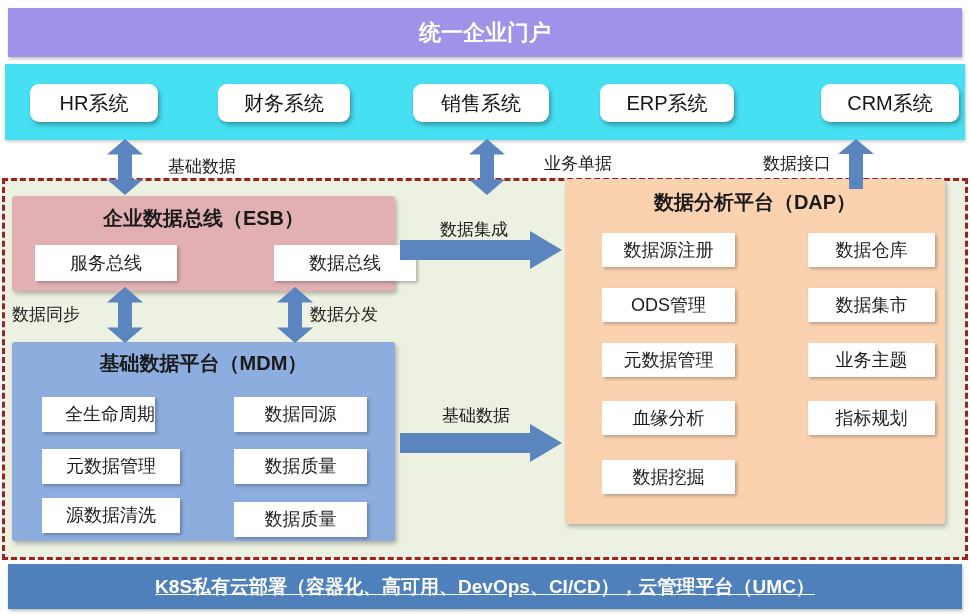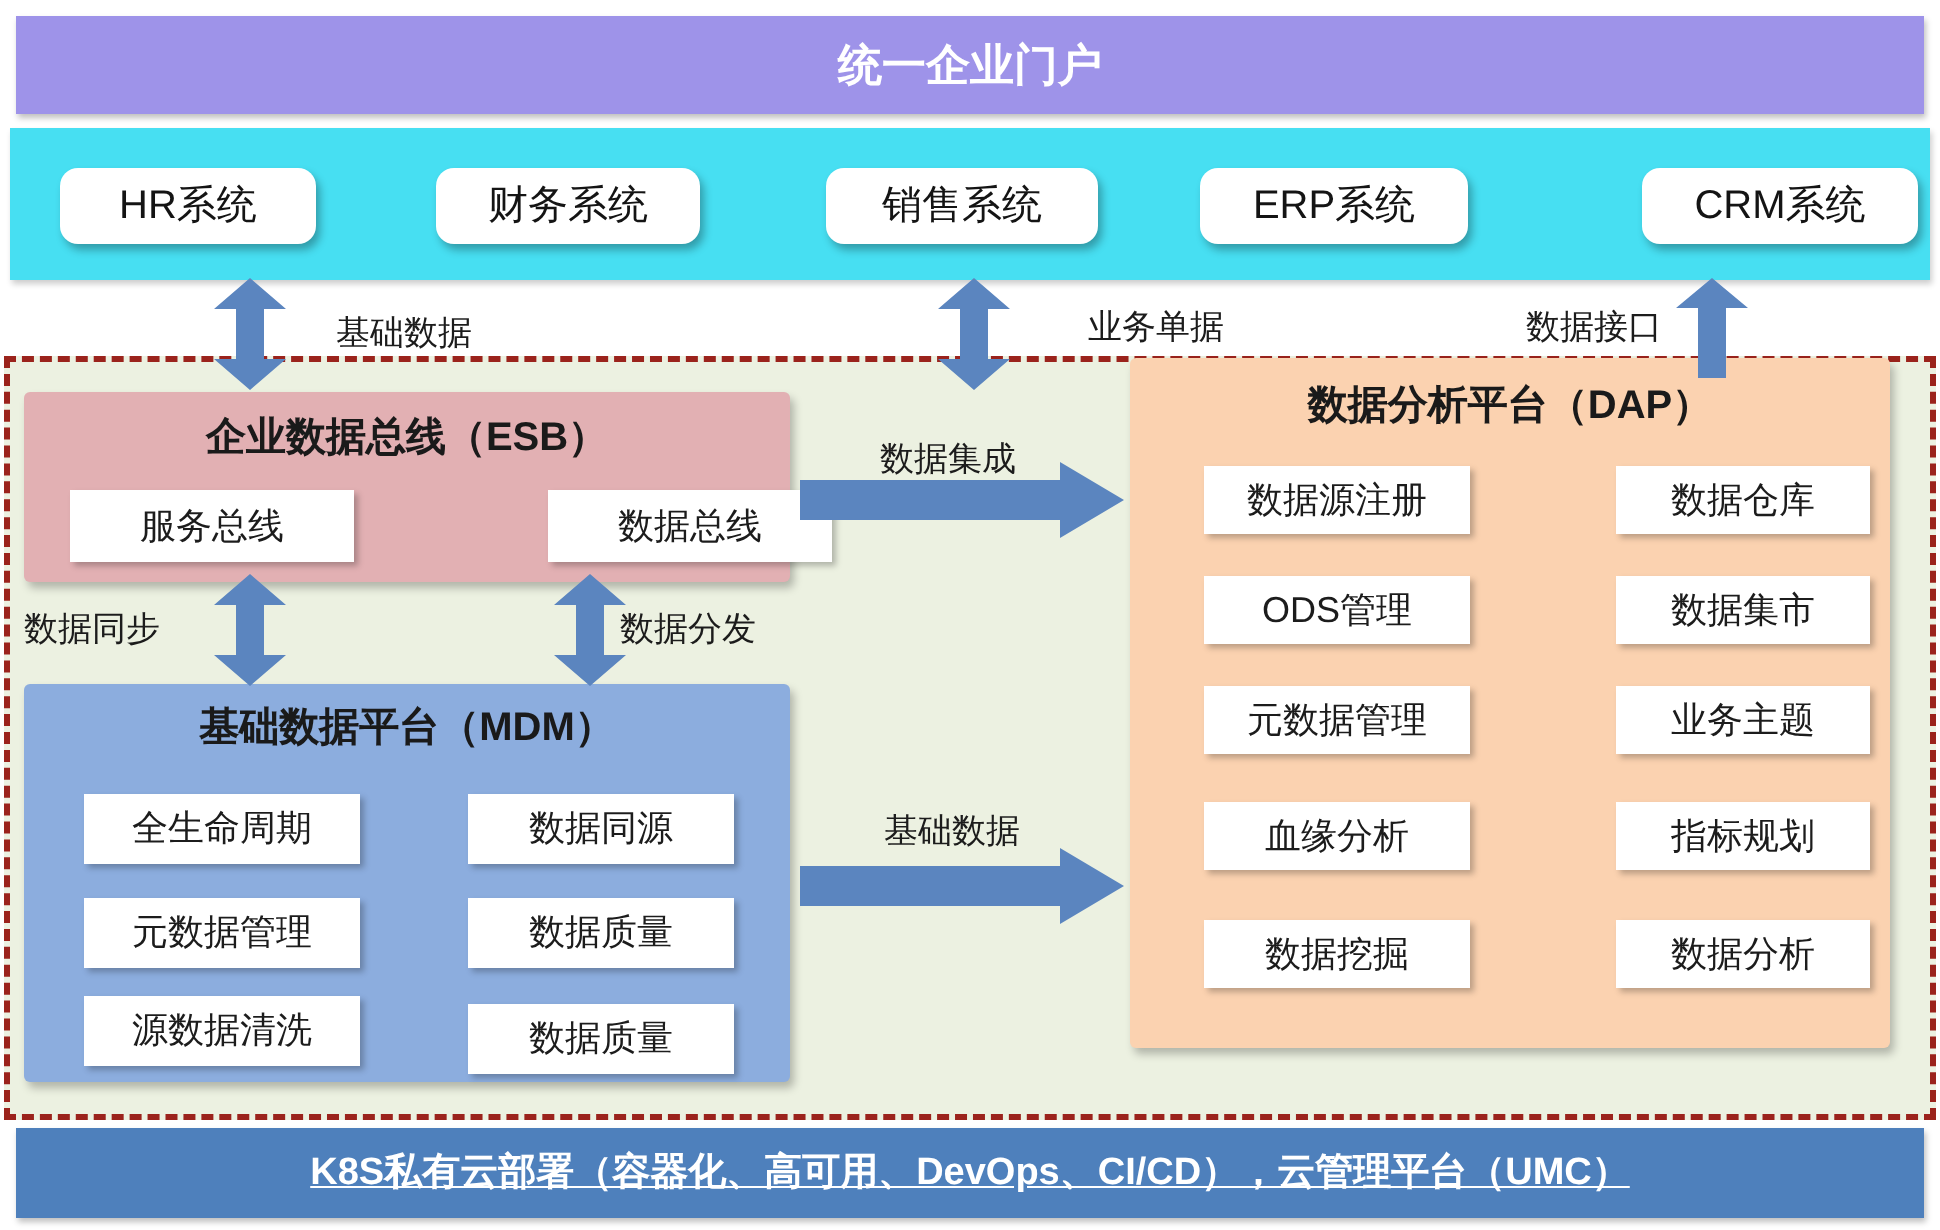--- a/index.html
+++ b/index.html
@@ -69,40 +69,39 @@
 <div class="dashed-region"></div>
 
 <div class="panel panel-esb">
   <div class="panel-title" style="top:9px;">企业数据总线（ESB）</div>
   <div class="item-box" style="left:23px;top:49px;width:142px;height:36px;line-height:36px;">服务总线</div>
   <div class="item-box" style="left:218px;top:49px;width:142px;height:36px;line-height:36px;margin-left:44px;">数据总线</div>
 </div>
 
 <div class="panel panel-mdm">
   <div class="panel-title" style="top:8px;">基础数据平台（MDM）</div>
-  <div class="item-box" style="left:30px;top:55px;width:138px;height:35px;line-height:35px;">全生命周期</div>
+  <div class="item-box" style="left:30px;top:55px;width:113px;height:35px;line-height:35px;text-align:right;">全生命周期</div>
   <div class="item-box" style="left:222px;top:55px;width:133px;height:35px;line-height:35px;">数据同源</div>
   <div class="item-box" style="left:30px;top:107px;width:138px;height:35px;line-height:35px;">元数据管理</div>
   <div class="item-box" style="left:222px;top:107px;width:133px;height:35px;line-height:35px;">数据质量</div>
   <div class="item-box" style="left:30px;top:156px;width:138px;height:35px;line-height:35px;">源数据清洗</div>
   <div class="item-box" style="left:222px;top:160px;width:133px;height:35px;line-height:35px;">数据质量</div>
 </div>
 
 <div class="panel panel-dap">
   <div class="panel-title" style="top:10px;">数据分析平台（DAP）</div>
   <div class="item-box" style="left:37px;top:54px;width:133px;height:34px;line-height:34px;">数据源注册</div>
   <div class="item-box" style="left:243px;top:54px;width:127px;height:34px;line-height:34px;">数据仓库</div>
   <div class="item-box" style="left:37px;top:109px;width:133px;height:34px;line-height:34px;">ODS管理</div>
   <div class="item-box" style="left:243px;top:109px;width:127px;height:34px;line-height:34px;">数据集市</div>
   <div class="item-box" style="left:37px;top:164px;width:133px;height:34px;line-height:34px;">元数据管理</div>
   <div class="item-box" style="left:243px;top:164px;width:127px;height:34px;line-height:34px;">业务主题</div>
   <div class="item-box" style="left:37px;top:222px;width:133px;height:34px;line-height:34px;">血缘分析</div>
   <div class="item-box" style="left:243px;top:222px;width:127px;height:34px;line-height:34px;">指标规划</div>
   <div class="item-box" style="left:37px;top:281px;width:133px;height:34px;line-height:34px;">数据挖掘</div>
-  <div class="item-box" style="left:243px;top:281px;width:127px;height:34px;line-height:34px;">数据分析</div>
 </div>
 
 <svg class="arrow" style="left:107px;top:139px;" width="36" height="56" viewBox="0 0 36 54" preserveAspectRatio="none">
   <polygon points="18,0 36,15 25,15 25,39 36,39 18,54 0,39 11,39 11,15 0,15"></polygon>
 </svg>
 <svg class="arrow" style="left:469px;top:139px;" width="36" height="56" viewBox="0 0 36 54" preserveAspectRatio="none">
   <polygon points="18,0 36,15 25,15 25,39 36,39 18,54 0,39 11,39 11,15 0,15"></polygon>
 </svg>
 <svg class="arrow" style="left:838px;top:139px;" width="36" height="50" viewBox="0 0 36 50" preserveAspectRatio="none">
   <polygon points="18,0 36,15 25,15 25,50 11,50 11,15 0,15"></polygon>

